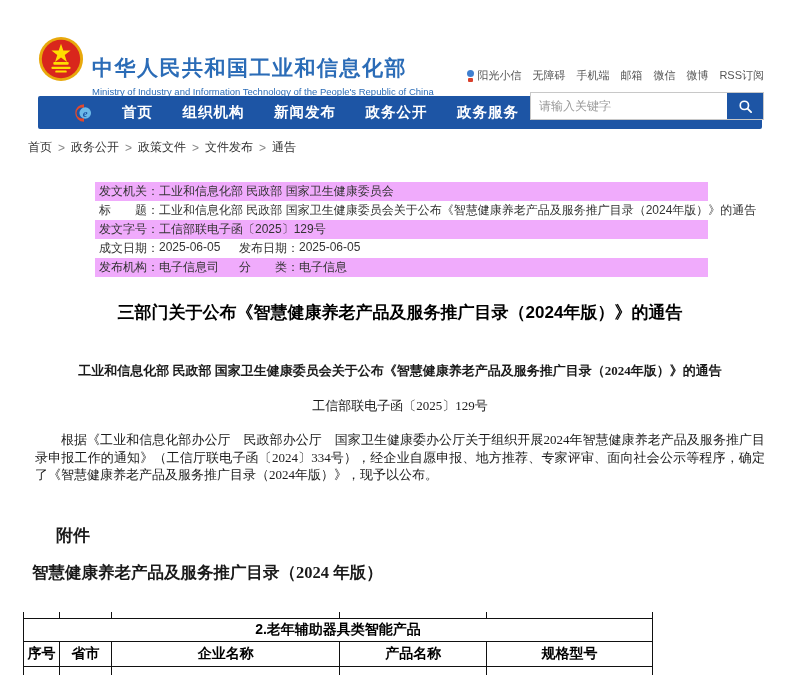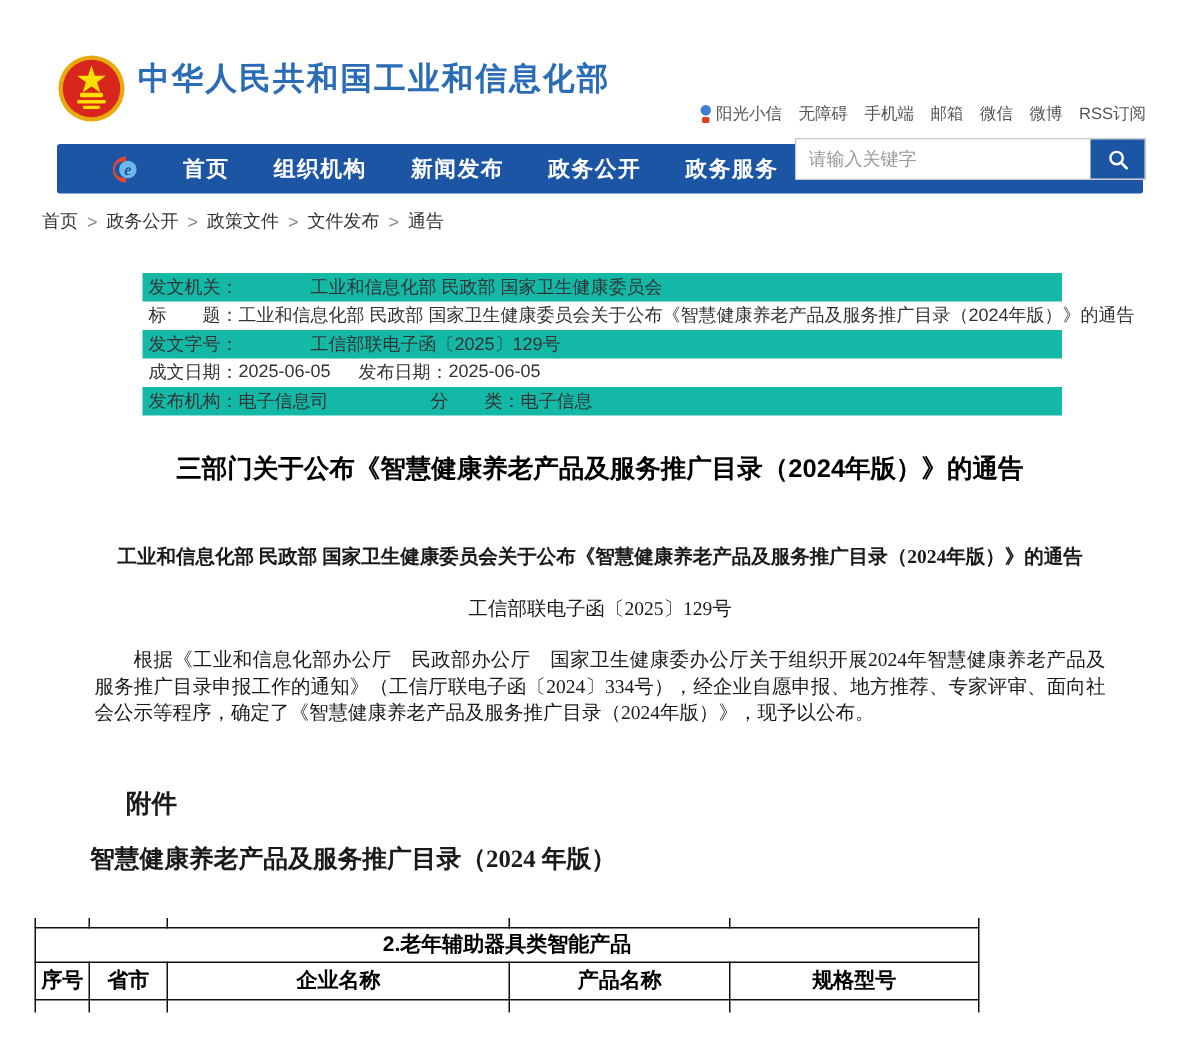--- a/index.html
+++ b/index.html
@@ -2,21 +2,21 @@
 <html><head>
 <meta charset="utf-8">
 <style>
   html,body{margin:0;padding:0;}
   body{width:800px;height:694px;background:#fff;font-family:"Liberation Sans","DejaVu Sans",sans-serif;overflow:hidden;}
   .page{position:relative;width:800px;height:694px;background:#fff;}
 
   
   .header{position:relative;height:96px;}
   .emblem{position:absolute;left:38px;top:36px;width:46px;height:46px;}
-  .site-titles{position:absolute;left:92px;top:38px;}
+  .site-titles{position:absolute;left:92px;top:54px;}
   .site-title-cn{font-size:21px;font-weight:bold;color:#2b6cb7;letter-spacing:1.5px;white-space:nowrap;}
   .site-title-en{font-size:9.5px;color:#2b6cb7;margin-top:4px;white-space:nowrap;}
   .header-right{position:absolute;right:36px;top:28px;width:234px;}
   .quick-links{display:flex;justify-content:flex-end;align-items:center;gap:11px;font-size:11px;color:#555;white-space:nowrap;margin-top:40px;}
   .quick-links span.link{cursor:pointer;}
   .sun-icon{display:inline-block;width:9px;height:12px;position:relative;}
   .sun-icon::before{content:"";position:absolute;left:1px;top:0;width:7px;height:7px;border-radius:50%;background:#3f7fd0;}
   .sun-icon::after{content:"";position:absolute;left:2px;top:8px;width:5px;height:4px;border-radius:1px;background:#d9402c;}
   .search-row{margin-top:9px;display:flex;height:28px;border:1px solid #c8c8c8;box-sizing:border-box;background:#fff;}
   .search-input{flex:1;border:none;outline:none;padding:0 8px;font-size:12px;color:#701a75;font-family:inherit;}
@@ -30,28 +30,28 @@
   .nav-item{color:#fff;font-size:14.5px;font-weight:bold;letter-spacing:1px;cursor:pointer;white-space:nowrap;}
 
   
   .breadcrumb{margin:10px 0 0 28px;font-size:12px;color:#333;display:flex;gap:6px;align-items:center;}
   .crumb{cursor:pointer;}
   .crumb-sep{color:#888;}
 
   
   .meta{margin:26px 0 0 95px;width:613px;font-size:12px;color:#333;}
   .meta-row{display:flex;align-items:center;min-height:17px;padding:1px 0 1px 4px;box-sizing:border-box;}
-  .meta-row.gray{background:#14b8a6;gap:48px;}
+  .meta-row.gray{background:#f0abfc;}
   .meta-pair{display:flex;}
   .meta-pair.first{width:140px;flex:0 0 auto;text-align:center;}
   .meta-label{white-space:pre;}
   .meta-value{white-space:nowrap;}
 
   
-  .doc{margin:0 60px;color:#1a1a1a;}
+  .doc{margin:0 32px;color:#1a1a1a;}
   .doc-title{margin-top:24px;text-align:center;font-size:17px;font-weight:bold;color:#000;font-family:"Liberation Sans","DejaVu Sans",sans-serif;}
   .doc-subtitle{margin-top:38px;text-align:center;font-size:13px;font-weight:bold;font-family:"Liberation Serif","DejaVu Serif",serif;}
   .doc-number{margin-top:17px;text-align:center;font-size:13px;font-family:"Liberation Serif","DejaVu Serif",serif;}
   .doc-para{margin:16px 3px 0;font-size:13px;line-height:17.5px;text-indent:2em;text-align:justify;font-family:"Liberation Serif","DejaVu Serif",serif;}
   .attachment-label{margin:40px 0 0 24px;font-size:17px;font-weight:bold;font-family:"Liberation Serif","DejaVu Serif",serif;}
   .attachment-title{margin-top:15px;text-align:left;font-size:16.5px;font-weight:bold;font-family:"Liberation Serif","DejaVu Serif",serif;}
 
   
   .catalog{margin:28px 0 0 23px;width:630px;border-collapse:collapse;table-layout:fixed;}
   .catalog td,.catalog th{border:1px solid #111;padding:0;text-align:center;overflow:hidden;}
@@ -71,20 +71,21 @@
     <svg class="emblem" viewBox="0 0 48 48">
       <circle cx="24" cy="24" r="23" fill="#e8a90c"></circle>
       <circle cx="24" cy="24" r="20" fill="#d9261c"></circle>
       <path d="M24 8 L26.4 15.2 L34 15.2 L27.9 19.7 L30.2 27 L24 22.5 L17.8 27 L20.1 19.7 L14 15.2 L21.6 15.2 Z" fill="#ffde00"></path>
       <rect x="16" y="27" width="16" height="3" rx="1" fill="#ffde00"></rect>
       <rect x="14" y="32" width="20" height="2.4" rx="1" fill="#ffde00"></rect>
       <rect x="18" y="36" width="12" height="2.2" rx="1" fill="#ffde00"></rect>
     </svg>
     <div class="site-titles">
       <div class="site-title-cn">中华人民共和国工业和信息化部</div>
+      <div class="site-title-en">Ministry of Industry and Information Technology of the People's Republic of China</div>
     </div>
 
     <div class="header-right">
       <div class="quick-links">
         <span class="sun-icon"></span>
         <span class="link">阳光小信</span>
         <span class="link">无障碍</span>
         <span class="link">手机端</span>
         <span class="link">邮箱</span>
         <span class="link">微信</span>

